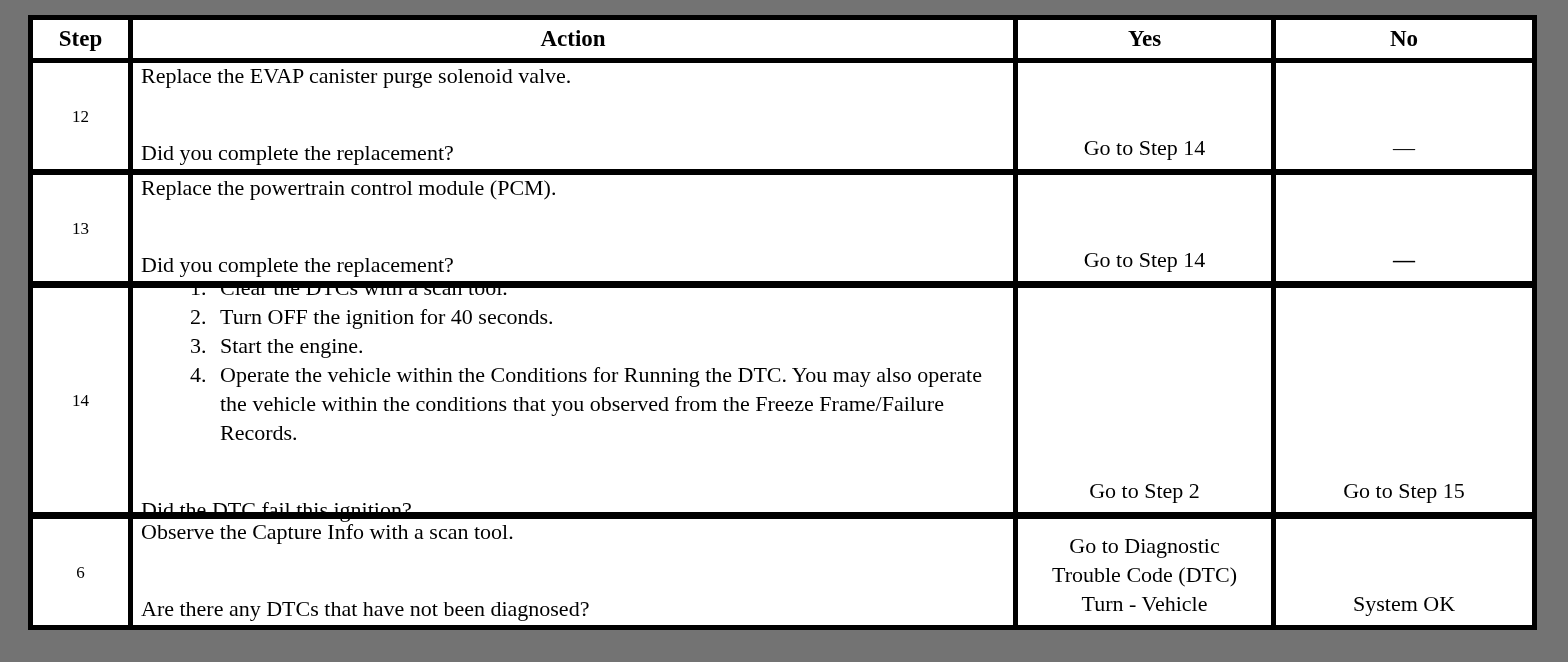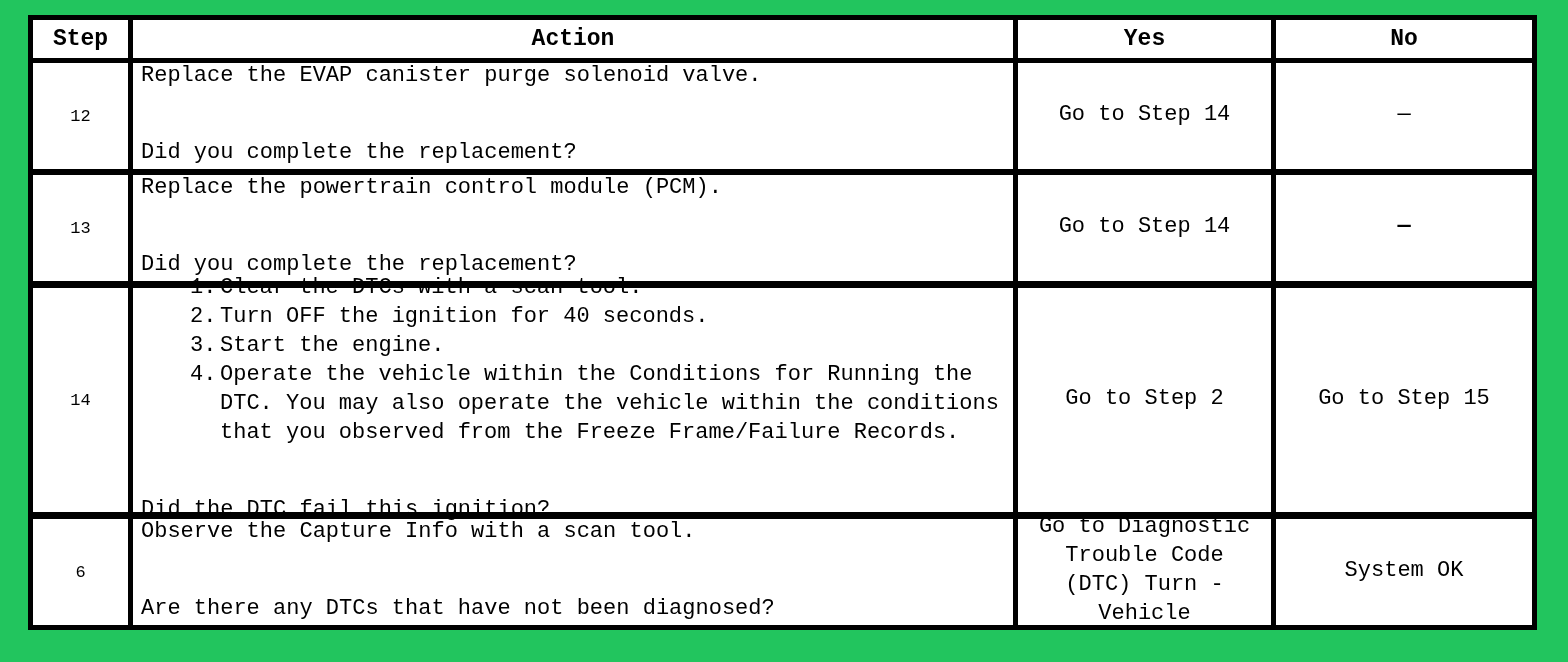--- a/index.html
+++ b/index.html
@@ -4,22 +4,22 @@
 <style>
   html, body {
     margin: 0;
     padding: 0;
     background: #ffffff;
   }
   .page {
     position: relative;
     width: 1568px;
     height: 662px;
-    background: #22c55e;
-    font-family: Liberation Mono, monospace;
+    background: #737373;
+    font-family: Liberation Serif, serif;
     color: #000000;
   }
   table.diag {
     position: absolute;
     left: 28px;
     top: 15px;
     width: 1504px;
     border-collapse: collapse;
     table-layout: fixed;
     background: #ffffff;
@@ -64,21 +64,21 @@
   }
   .hA { height: 106px; }  
   .hB { height: 224px; }  
 
   .atext { text-align: left; }
   .question { text-align: left; margin-top: 48px; }
 
   .yn {
     display: flex;
     flex-direction: column;
-    justify-content: center;
+    justify-content: flex-end;
     align-items: center;
     text-align: center;
     padding: 3px 4px 7px 4px;
     box-sizing: border-box;
   }
   .dash-bold { font-weight: bold; }
 
   .wrap3 {
     max-width: 218px;
     margin: 0 auto;

